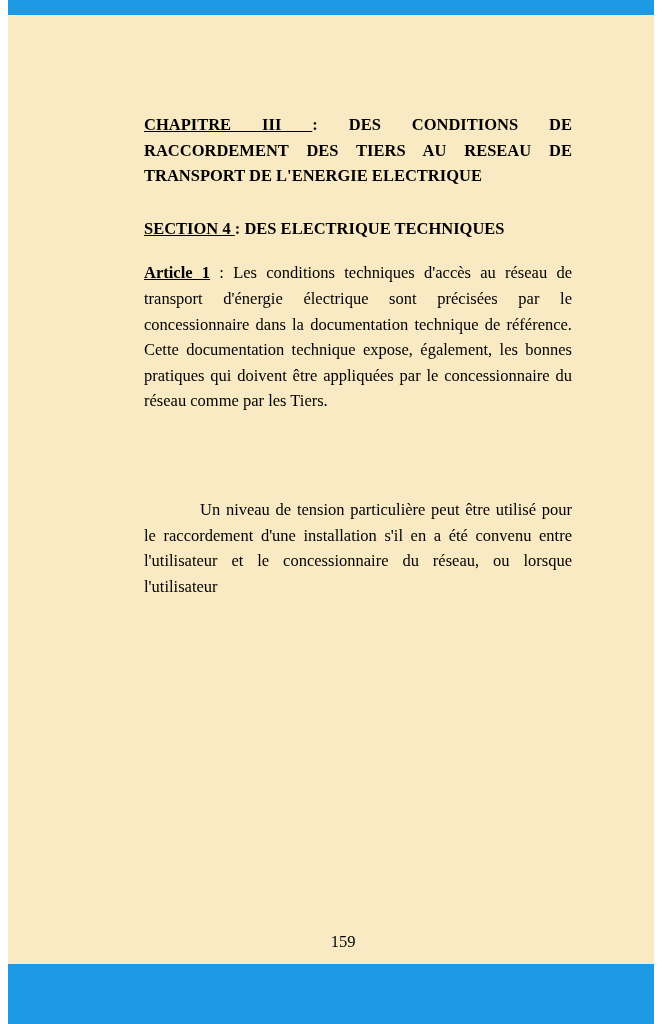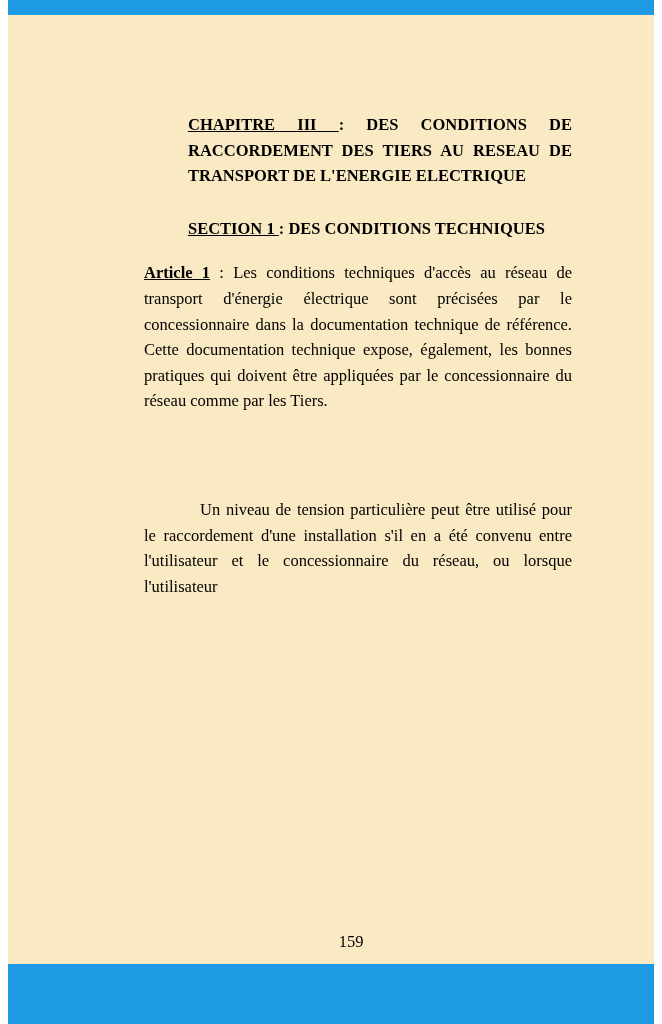--- a/index.html
+++ b/index.html
@@ -66,26 +66,25 @@
   }
   .gap-sm {
     height: 10px;
   }
   .indent {
     text-indent: 56px;
   }
   .heading {
     font-weight: bold;
     text-align: justify;
-    margin-left: 44px;
   }
   .pagenum {
     position: absolute;
     top: 932px;
-    left: 8px;
+    left: 0;
     width: 646px;
     text-align: center;
     font-size: 16.5px;
     color: #000000;
     padding-left: 24px;
     box-sizing: border-box;
   }
 </style>
 </head>
 <body>
@@ -93,21 +92,21 @@
 <div class="page">
 
   <div class="top-band"></div>
 
   <div class="content">
 
     <p class="heading"><span class="bold u">CHAPITRE III </span><span class="bold">: DES CONDITIONS DE RACCORDEMENT DES TIERS AU RESEAU DE TRANSPORT DE L'ENERGIE ELECTRIQUE</span></p>
 
     <div class="gap-lg"></div>
 
-    <p class="heading"><span class="bold u">SECTION 1 </span><span class="bold">: DES CONDITIONS TECHNIQUES</span></p>
+    <p class="heading"><span class="bold u">SECTION 4 </span><span class="bold">: DES ELECTRIQUE TECHNIQUES</span></p>
 
     <div class="gap-md"></div>
 
     <p><span class="bold u">Article 1</span><span> : Les conditions techniques d'accès au réseau de transport d'énergie électrique sont précisées par le concessionnaire dans la documentation technique de référence. Cette documentation technique expose, également, les bonnes pratiques qui doivent être appliquées par le concessionnaire du réseau comme par les Tiers.</span></p>
 
     <div class="gap-lg"></div>
 
 
     <div class="gap-md"></div>
 

